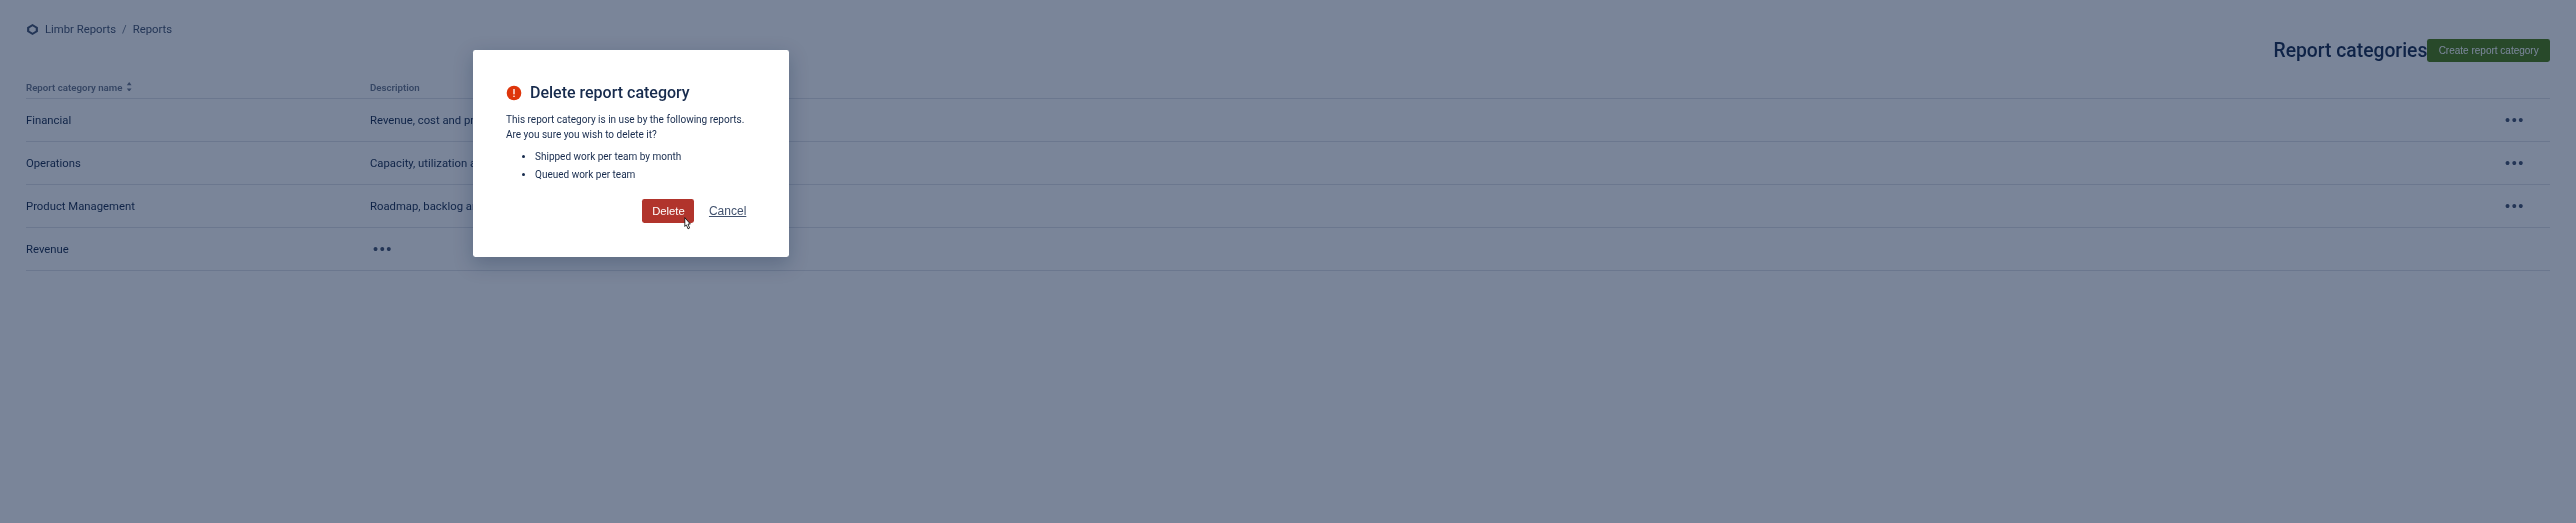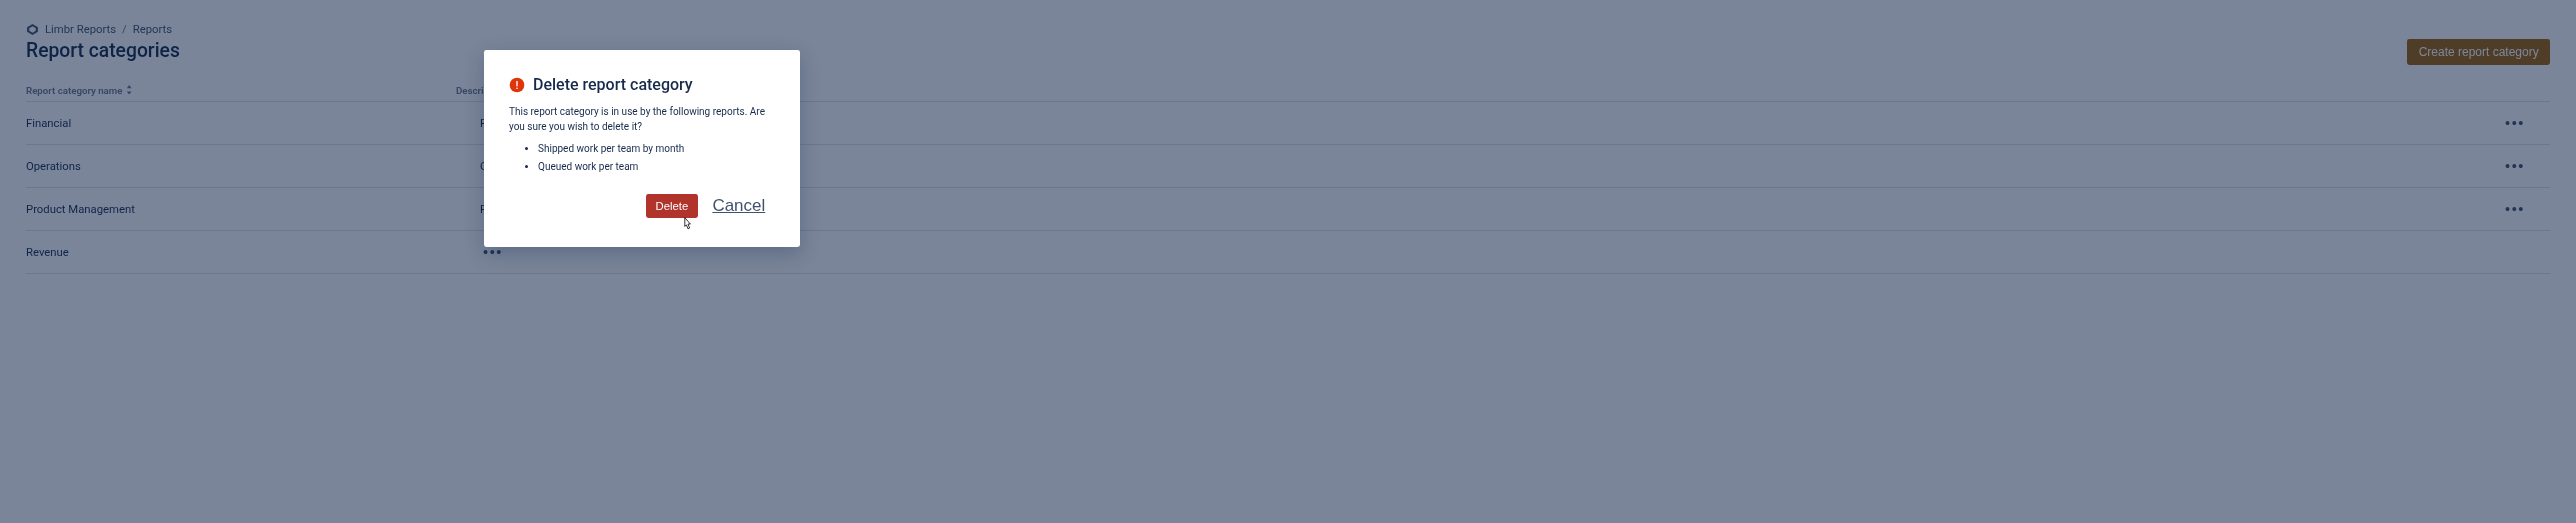--- a/index.html
+++ b/index.html
@@ -3,43 +3,43 @@
 <meta charset="utf-8">
 <style>
   * { box-sizing: border-box; margin: 0; padding: 0; }
   html, body { width: 2576px; height: 523px; font-family: -apple-system, BlinkMacSystemFont, "Segoe UI", Roboto, sans-serif; }
   body { background: #fff; position: relative; overflow: hidden; }
   .page { padding: 22.5px 26px; color: #172B4D; }
   .breadcrumb { display: flex; align-items: center; gap: 6px; font-size: 11.3px; color: #42526E; margin-bottom: 3.2px; }
   .breadcrumb a { color: #42526E; text-decoration: none; }
   .breadcrumb .sep { color: #6B778C; }
   .logo-icon { width: 13px; height: 13px; display: inline-flex; align-items: center; justify-content: center; }
-  .header-row { display: flex; justify-content: space-between; align-items: flex-start; }
+  .header-row { display: flex; justify-content: flex-end; align-items: flex-start; }
   .page-title { font-size: 19.3px; font-weight: 500; color: #172B4D; margin-top: 0; }
-  .create-btn { background: #a16207; color: #fff; border: none; border-radius: 2.4px; padding: 6.4px 11.3px; font-size: 12px; font-weight: 500; cursor: pointer; }
+  .create-btn { background: #4d7c0f; color: #fff; border: none; border-radius: 2.4px; padding: 6.4px 11.3px; font-size: 10px; font-weight: 500; cursor: pointer; }
   .table { width: 100%; margin-top: 19.3px; }
   .thead { display: flex; border-bottom: 1.6px solid #DFE1E6; padding-bottom: 4.8px; }
   .th { font-size: 9.7px; font-weight: 600; color: #6B778C; }
-  .col-name { width: 430px; display: flex; align-items: center; gap: 3.2px; }
+  .col-name { width: 344px; display: flex; align-items: center; gap: 3.2px; }
   .col-desc { flex: 1; }
   .col-actions { width: 48px; text-align: right; }
   .sort-icon { font-size: 8px; color: #6B778C; }
-  .trow { display: flex; align-items: center; border-bottom: 0.8px solid #DFE1E6; padding: 8px 0; font-size: 11.3px; color: #172B4D; gap: 24px; }
+  .trow { display: flex; align-items: center; border-bottom: 0.8px solid #DFE1E6; padding: 8px 0; font-size: 11.3px; color: #172B4D; }
   .more-btn { width: 26px; height: 26px; border: none; background: transparent; cursor: pointer; display: flex; align-items: center; justify-content: center; color: #42526E; font-size: 14.5px; letter-spacing: 1.6px; }
   .overlay { position: absolute; inset: 0; background: rgba(9,30,66,0.54); }
-  .modal { position: absolute; left: 484px; top: 50px; width: 316px; background: #fff; border-radius: 2.4px; box-shadow: 0 6.4px 19.3px rgba(9,30,66,0.25); padding: 25px; }
+  .modal { position: absolute; left: 473px; top: 50px; width: 316px; background: #fff; border-radius: 2.4px; box-shadow: 0 6.4px 19.3px rgba(9,30,66,0.25); padding: 33px; }
   .modal-header { display: flex; align-items: center; gap: 8px; margin-bottom: 11.3px; }
   .warn-icon { width: 16px; height: 16px; flex-shrink: 0; }
   .modal-title { font-size: 16px; font-weight: 500; color: #172B4D; }
   .modal-body { font-size: 10px; color: #172B4D; line-height: 1.45; }
   .modal-list { margin: 8px 0 0 0; padding-left: 29px; }
   .modal-list li { margin-bottom: 3.2px; }
   .modal-footer { display: flex; justify-content: flex-end; align-items: center; gap: 4.8px; margin-top: 16px; }
   .danger-btn { background: #B1342C; color: #fff; border: none; border-radius: 2.4px; padding: 5.6px 9.7px; font-size: 11.3px; font-weight: 500; cursor: pointer; }
-  .subtle-btn { background: transparent; color: #42526E; border: none; border-radius: 2.4px; padding: 5.6px 9.7px; font-size: 17px; font-weight: 500; cursor: pointer; text-decoration: underline; }
+  .subtle-btn { background: transparent; color: #42526E; border: none; border-radius: 2.4px; padding: 5.6px 9.7px; font-size: 12px; font-weight: 500; cursor: pointer; text-decoration: underline; }
   .cursor { position: absolute; left: 680px; top: 216px; width: 16px; height: 17.7px; pointer-events: none; }
 </style>
 </head>
 <body>
 
 <div class="page">
   <div class="breadcrumb">
     <span class="logo-icon">
       <svg viewBox="0 0 24 24" width="13" height="13">
           <polygon points="12,2 22,8 22,16 12,22 2,16 2,8" fill="#42526E"></polygon>

